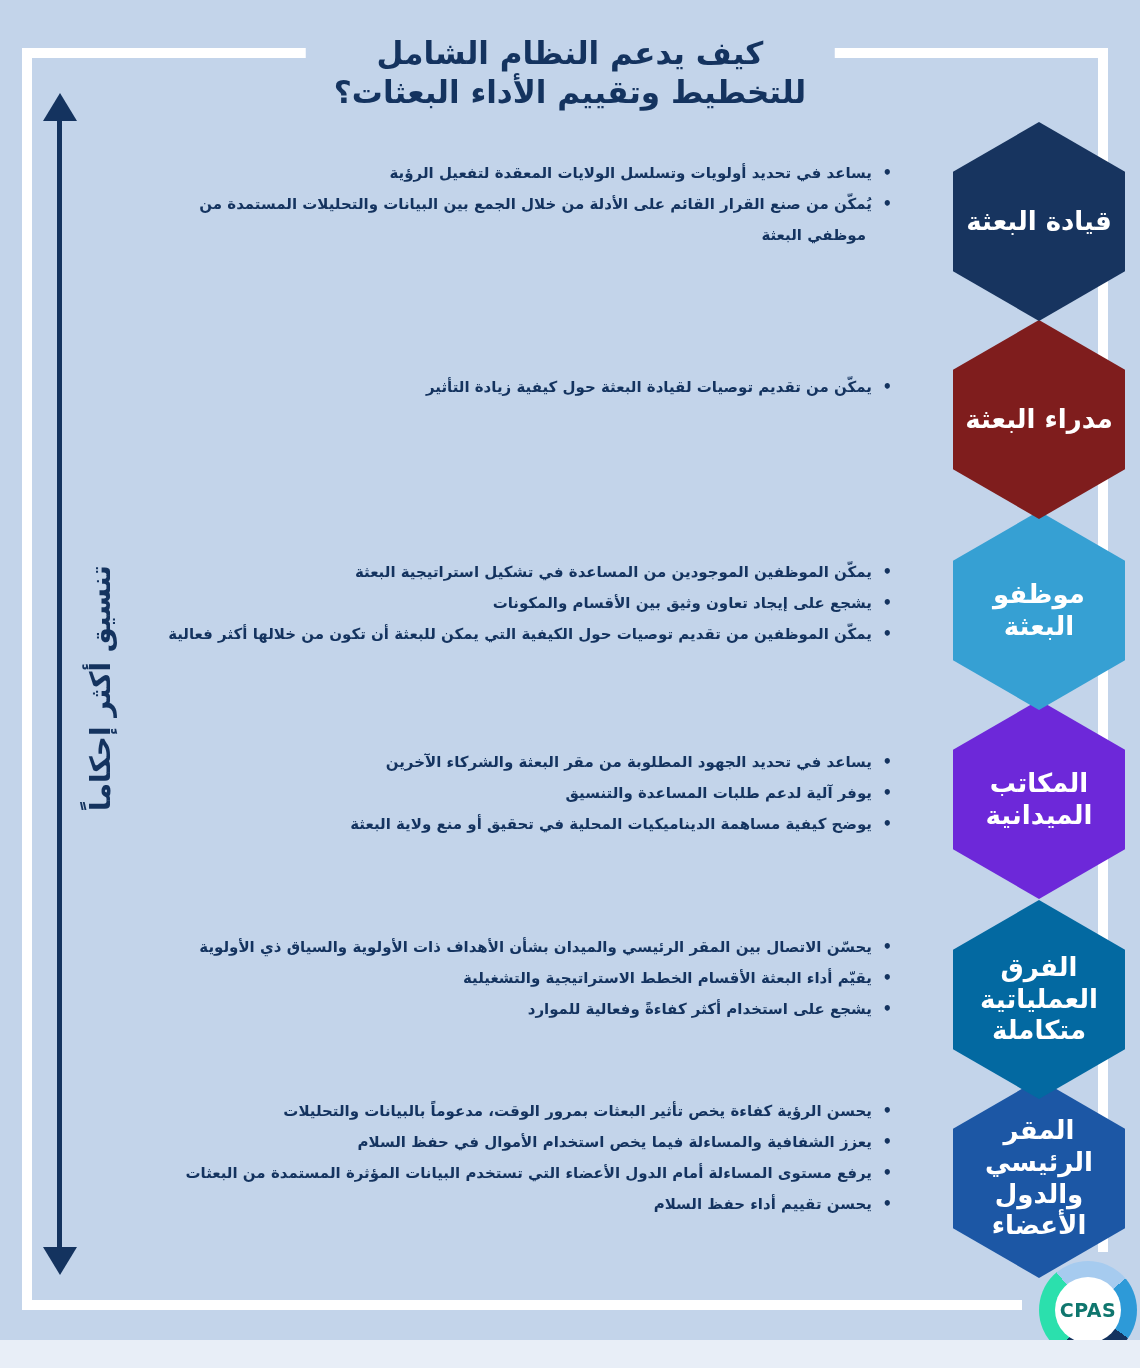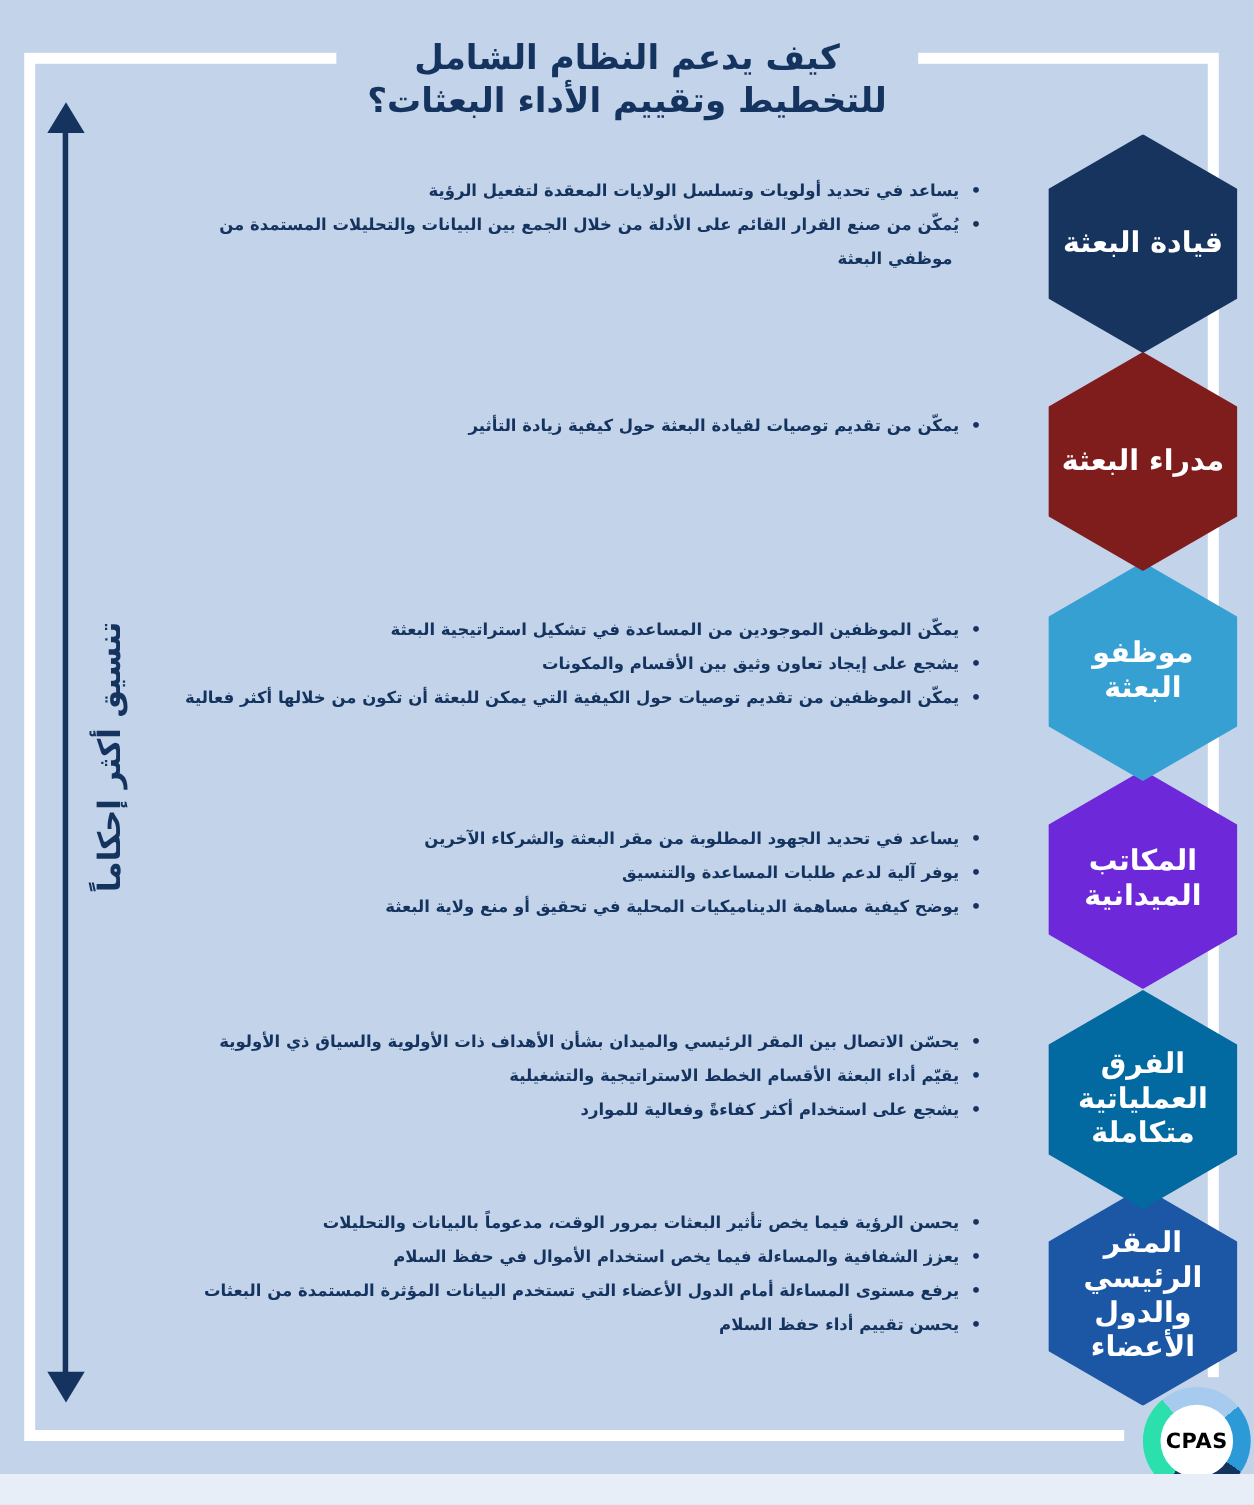--- a/index.html
+++ b/index.html
@@ -89,21 +89,21 @@
     background:conic-gradient(from -90deg,
       #2BE0AD 0deg 50deg,
       #A6CBEF 50deg 140deg,
       #2D9AD8 140deg 215deg,
       #14335F 215deg 305deg,
       #2BE0AD 305deg 360deg);
   }
   .logo-center{
     position:absolute;left:16px;top:16px;width:66px;height:66px;border-radius:50%;
     background:#ffffff;display:flex;align-items:center;justify-content:center;
-    color:#000000;font-weight:bold;font-size:19px;letter-spacing:0.5px;
+    color:#0f766e;font-weight:bold;font-size:19px;letter-spacing:0.5px;
     direction:ltr;
   }
 </style>
 </head>
 <body>
 
 <div class="canvas">
 
   <div class="frame"></div>
   <div class="logo-mask"></div>
@@ -150,21 +150,21 @@
   <div class="row row-5">
     <ul>
       <li>يحسّن الاتصال بين المقر الرئيسي والميدان بشأن الأهداف ذات الأولوية والسياق ذي الأولوية</li>
       <li>يقيّم أداء البعثة الأقسام الخطط الاستراتيجية والتشغيلية</li>
       <li>يشجع على استخدام أكثر كفاءةً وفعالية للموارد</li>
     </ul>
   </div>
 
   <div class="row row-6">
     <ul>
-      <li>يحسن الرؤية فيما يخص تأثير البعثات بمرور الوقت، مدعوماً بالبيانات والتحليلات</li>
+      <li>يحسن الرؤية كفاءة يخص تأثير البعثات بمرور الوقت، مدعوماً بالبيانات والتحليلات</li>
       <li>يعزز الشفافية والمساءلة فيما يخص استخدام الأموال في حفظ السلام</li>
       <li>يرفع مستوى المساءلة أمام الدول الأعضاء التي تستخدم البيانات المؤثرة المستمدة من البعثات</li>
       <li>يحسن تقييم أداء حفظ السلام</li>
     </ul>
   </div>
 
   <div class="hex hex-1">
     <span>قيادة البعثة</span>
   </div>
   <div class="hex hex-2">

